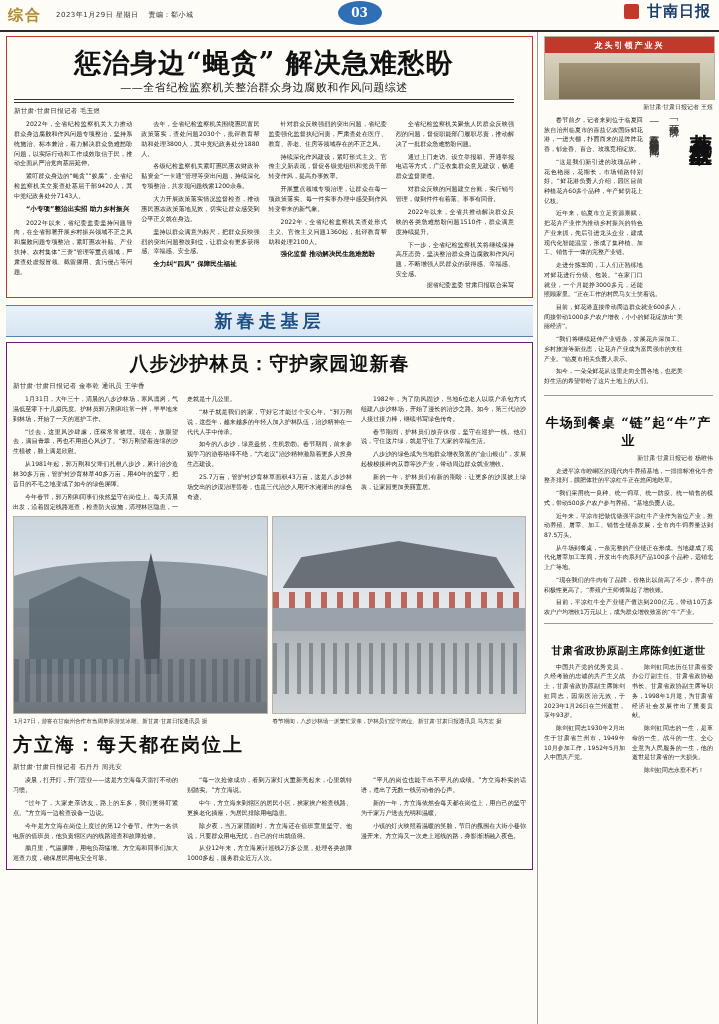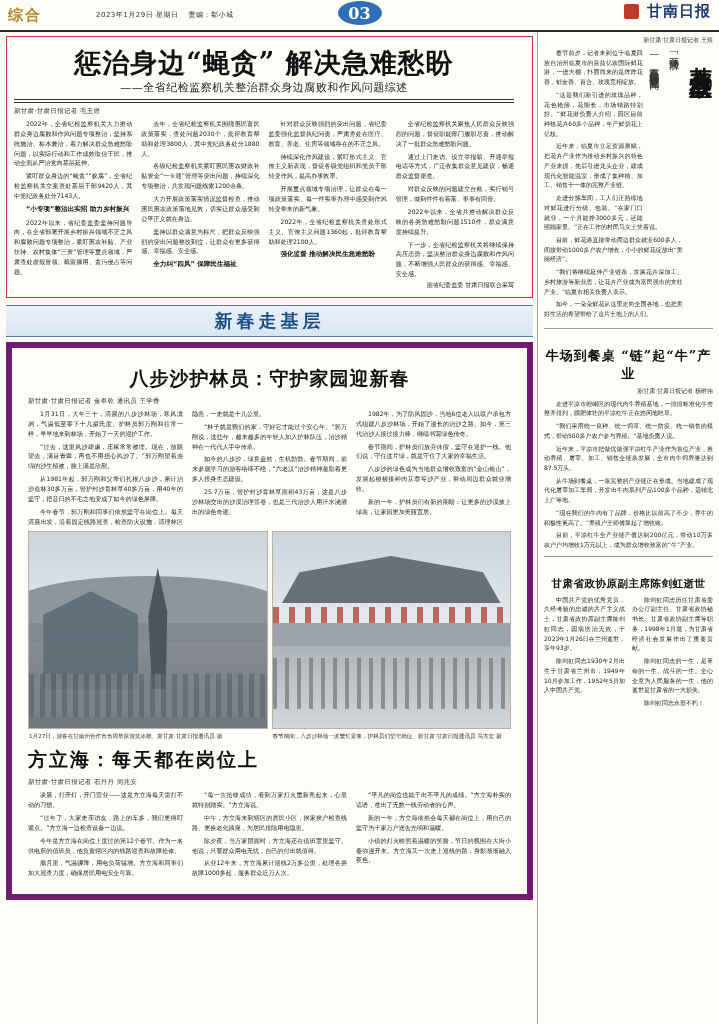--- a/index.html
+++ b/index.html
@@ -28,30 +28,29 @@
   .mast-section{
     color:#b1892f;
     font-family:"DejaVu Serif","Liberation Serif",serif;
     font-size:15px;font-weight:bold;
     letter-spacing:2px;
     margin-right:14px;
   }
   .mast-date{
     font-size:7px;color:#333;letter-spacing:.5px;
     margin-right:10px;
-    margin-left:40px;
   }
   .mast-editor{font-size:7px;color:#333;letter-spacing:.5px;}
   .page-badge{
     position:absolute;left:50%;transform:translateX(-50%);
     top:1px;
     width:44px;height:24px;border-radius:50%;
     background:#2f6fb5;color:#fff;
     display:flex;align-items:center;justify-content:center;
-    font-size:16px;font-weight:bold;
+    font-size:12px;font-weight:bold;
     font-family:"DejaVu Serif","Liberation Serif",serif;
   }
   .mast-logo{
     position:absolute;right:8px;top:2px;
     display:flex;align-items:center;gap:8px;
   }
   .mast-logo .lg{
     font-family:"DejaVu Serif","Liberation Serif",serif;
     font-size:15px;font-weight:bold;color:#1b3d6d;
     letter-spacing:1px;
@@ -120,21 +119,21 @@
     border-top:1px solid #5a7fae;
     border-bottom:1px solid #5a7fae;
     background:linear-gradient(180deg,#eaf1f9,#d7e5f3);
     text-align:center;
     padding:3px 0;
   }
   .banner span{
     font-family:"DejaVu Serif","Liberation Serif",serif;
     font-weight:bold;font-size:18px;color:#1b4f86;letter-spacing:4px;
   }
-  .sec-frame{border:6px solid #701a75;padding:16px;box-sizing:border-box;}
+  .sec-frame{border:1px solid #701a75;padding:6px;box-sizing:border-box;}
   .headline2{
     text-align:center;
     font-family:"DejaVu Serif","Liberation Serif",serif;
     font-weight:bold;font-size:19px;letter-spacing:1px;color:#111;
     margin:2px 0 5px 0;
   }
   .headline3{
     font-family:"DejaVu Serif","Liberation Serif",serif;
     font-weight:bold;font-size:19px;letter-spacing:2px;color:#111;
     margin:4px 0 5px 0;
@@ -332,20 +331,25 @@
           <p>从业12年来，方立海累计巡线2万多公里，处理各类故障1000多起，服务群众近万人次。</p>
           <p>“平凡的岗位也能干出不平凡的成绩。”方立海朴实的话语，道出了无数一线劳动者的心声。</p>
           <p>新的一年，方立海依然会每天都在岗位上，用自己的坚守为千家万户送去光明和温暖。</p>
           <p>小镇的灯火映照着温暖的笑脸，节日的氛围在大街小巷弥漫开来。方立海又一次走上巡线的路，身影渐渐融入夜色。</p>
         </div>
       </div>
     </div>
 
     <div class="col-right">
 
+      <div class="rc-photo">
+        <div class="sky"></div>
+        <div class="bldg"></div>
+        <div class="band">龙头引领产业兴</div>
+      </div>
       <div class="rc-byline">新甘肃·甘肃日报记者  王煜</div>
 
       <div class="clearfix">
         <div class="vert-title">花卉产业盛放</div>
         <div class="vert-sub">「美丽经济」</div>
         <div class="vert-sub">—临夏百益亿农国际鲜花港见闻—</div>
         <div class="rc-text">
           <p>春节前夕，记者来到位于临夏回族自治州临夏市的百益亿农国际鲜花港，一进大棚，扑面而来的是阵阵花香，郁金香、百合、玫瑰竞相绽放。</p>
           <p>“这是我们新引进的玫瑰品种，花色艳丽，花期长，市场销路特别好。”鲜花港负责人介绍，园区目前种植花卉60多个品种，年产鲜切花上亿枝。</p>
           <p>近年来，临夏市立足资源禀赋，把花卉产业作为推动乡村振兴的特色产业来抓，先后引进龙头企业，建成现代化智能温室，形成了集种植、加工、销售于一体的完整产业链。</p>

